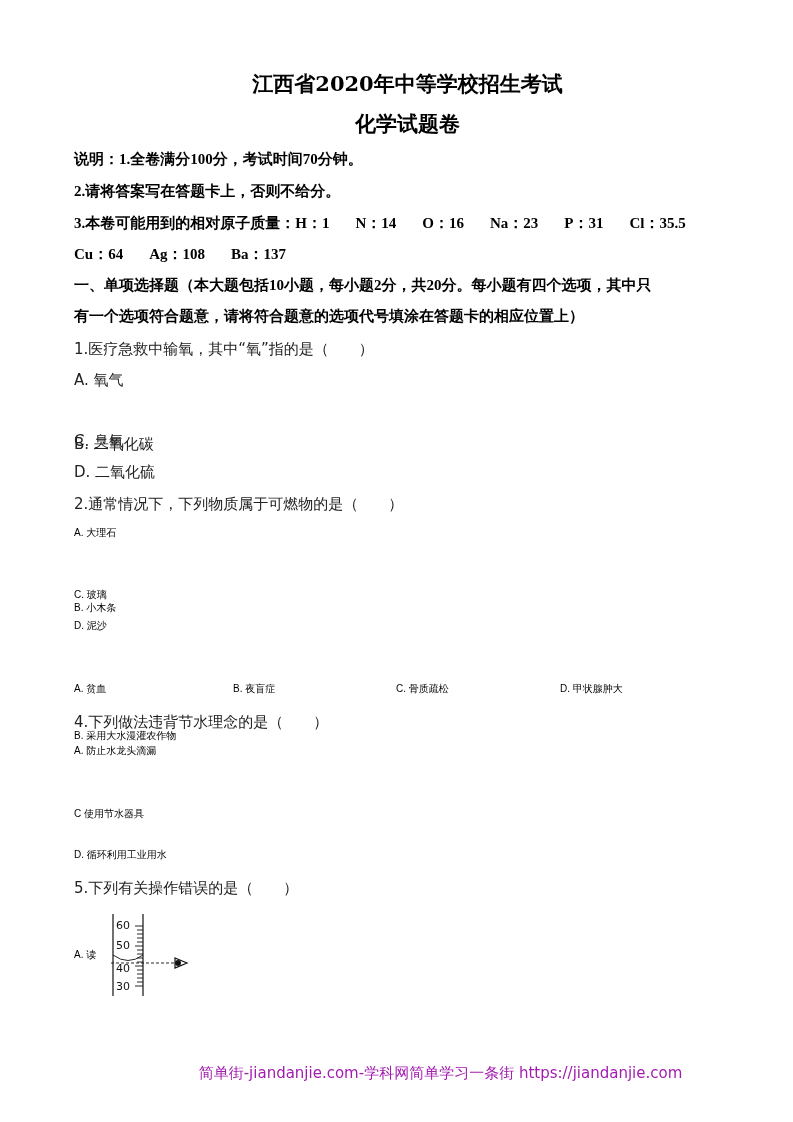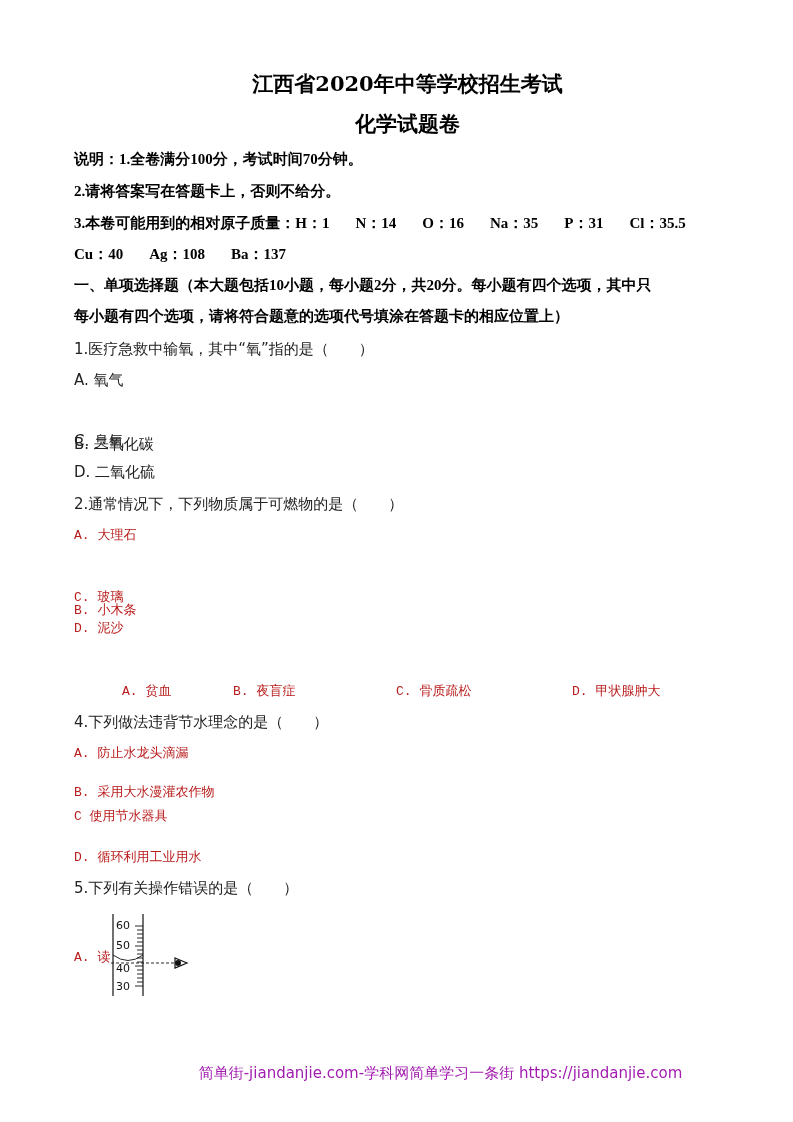--- a/index.html
+++ b/index.html
@@ -1,68 +1,68 @@
 <!DOCTYPE html>
 <html><head>
 <meta charset="utf-8">
 <style>
   html, body { margin: 0; padding: 0; background: #ffffff; }
   body { width: 793px; height: 1122px; position: relative; overflow: hidden; color: #111; }
   .page { position: absolute; left: 0; top: 0; width: 793px; height: 1122px; }
   .title { position: absolute; left: 11px; width: 793px; text-align: center; font-family: "DejaVu Serif", "Liberation Serif", serif; font-weight: bold; font-size: 21px; color: #000; }
   .line { position: absolute; left: 74px; white-space: nowrap; }
   .bold { font-family: "Liberation Serif", "DejaVu Serif", serif; font-weight: bold; font-size: 15px; color: #000; }
-  .opt { font-family: Liberation Mono, monospace; font-size: 13px; color: #b91c1c; }
+  .opt { font-family: Liberation Sans, sans-serif; font-size: 10px; color: #000000; }
   .optsans { font-family: "DejaVu Sans", "Liberation Sans", sans-serif; font-size: 15px; color: #222; }
   .mass span { display: inline-block; }
   .sp { display: inline-block; width: 26px; }
   .footer { position: absolute; top: 1064px; left: 0; width: 793px; text-align: center; font-family: "DejaVu Sans", "Liberation Sans", sans-serif; font-size: 15px; color: #a21caf; padding-left: 44px; }
   .cyl { position: absolute; left: 111px; top: 914px; width: 80px; height: 84px; }
 </style>
 </head>
 <body>
 
 <div class="page">
 
   <div class="title" style="top:70px;">江西省2020年中等学校招生考试</div>
   <div class="title" style="top:110px;">化学试题卷</div>
 
   <div class="line bold" style="top:150px;">说明：1.全卷满分100分，考试时间70分钟。</div>
   <div class="line bold" style="top:182px;">2.请将答案写在答题卡上，否则不给分。</div>
 
   <div class="line bold mass" style="top:214px;">
-    <span>3.本卷可能用到的相对原子质量：</span><span>H：1</span><span class="sp"></span><span>N：14</span><span class="sp"></span><span>O：16</span><span class="sp"></span><span>Na：35</span><span class="sp"></span><span>P：31</span><span class="sp"></span><span>Cl：35.5</span>
+    <span>3.本卷可能用到的相对原子质量：</span><span>H：1</span><span class="sp"></span><span>N：14</span><span class="sp"></span><span>O：16</span><span class="sp"></span><span>Na：23</span><span class="sp"></span><span>P：31</span><span class="sp"></span><span>Cl：35.5</span>
   </div>
   <div class="line bold mass" style="top:245px;">
-    <span>Cu：40</span><span class="sp"></span><span>Ag：108</span><span class="sp"></span><span>Ba：137</span>
+    <span>Cu：64</span><span class="sp"></span><span>Ag：108</span><span class="sp"></span><span>Ba：137</span>
   </div>
 
   <div class="line bold" style="top:276px;">一、单项选择题（本大题包括10小题，每小题2分，共20分。每小题有四个选项，其中只</div>
-  <div class="line bold" style="top:307px;">每小题有四个选项，请将符合题意的选项代号填涂在答题卡的相应位置上）</div>
+  <div class="line bold" style="top:307px;">有一个选项符合题意，请将符合题意的选项代号填涂在答题卡的相应位置上）</div>
 
   <div class="line optsans" style="top:340px;">1.医疗急救中输氧，其中“氧”指的是（　　）</div>
   <div class="line optsans" style="top:371px;">A.  氧气</div>
   <div class="line optsans" style="top:388px;margin-top:47px;">B.  二氧化碳</div>
   <div class="line optsans" style="top:432px;text-align:right;">C.  臭氧</div>
   <div class="line optsans" style="top:463px;">D.  二氧化硫</div>
 
   <div class="line optsans" style="top:495px;">2.通常情况下，下列物质属于可燃物的是（　　）</div>
   <div class="line opt" style="top:526px;">A.  大理石</div>
   <div class="line opt" style="top:557px;margin-top:44px;">B.  小木条</div>
   <div class="line opt" style="top:588px;">C.  玻璃</div>
   <div class="line opt" style="top:619px;">D.  泥沙</div>
 
-  <div class="line opt" style="top:682px;margin-left:48px;">A.  贫血</div>
+  <div class="line opt" style="top:682px;">A.  贫血</div>
   <div class="line opt" style="top:682px; left:233px;">B.  夜盲症</div>
   <div class="line opt" style="top:682px; left:396px;">C.  骨质疏松</div>
-  <div class="line opt" style="top:682px; left:572px;text-align:center;">D.  甲状腺肿大</div>
+  <div class="line opt" style="top:682px; left:560px;text-align:center;">D.  甲状腺肿大</div>
 
   <div class="line optsans" style="top:713px;">4.下列做法违背节水理念的是（　　）</div>
   <div class="line opt" style="top:744px;">A.  防止水龙头滴漏</div>
-  <div class="line opt" style="top:783px;">B.  采用大水漫灌农作物</div>
+  <div class="line opt" style="top:729px;">B.  采用大水漫灌农作物</div>
   <div class="line opt" style="top:807px;">C  使用节水器具</div>
   <div class="line opt" style="top:848px;text-align:right;">D.  循环利用工业用水</div>
 
   <div class="line optsans" style="top:879px;">5.下列有关操作错误的是（　　）</div>
   <div class="line opt" style="top:948px;">A.  读</div>
 
   <svg class="cyl" viewBox="0 0 80 84">
     <line x1="2" y1="0" x2="2" y2="82" stroke="#111" stroke-width="1.2"></line>
     <line x1="32" y1="0" x2="32" y2="82" stroke="#111" stroke-width="1.2"></line>
     <g stroke="#111" stroke-width="0.9">

